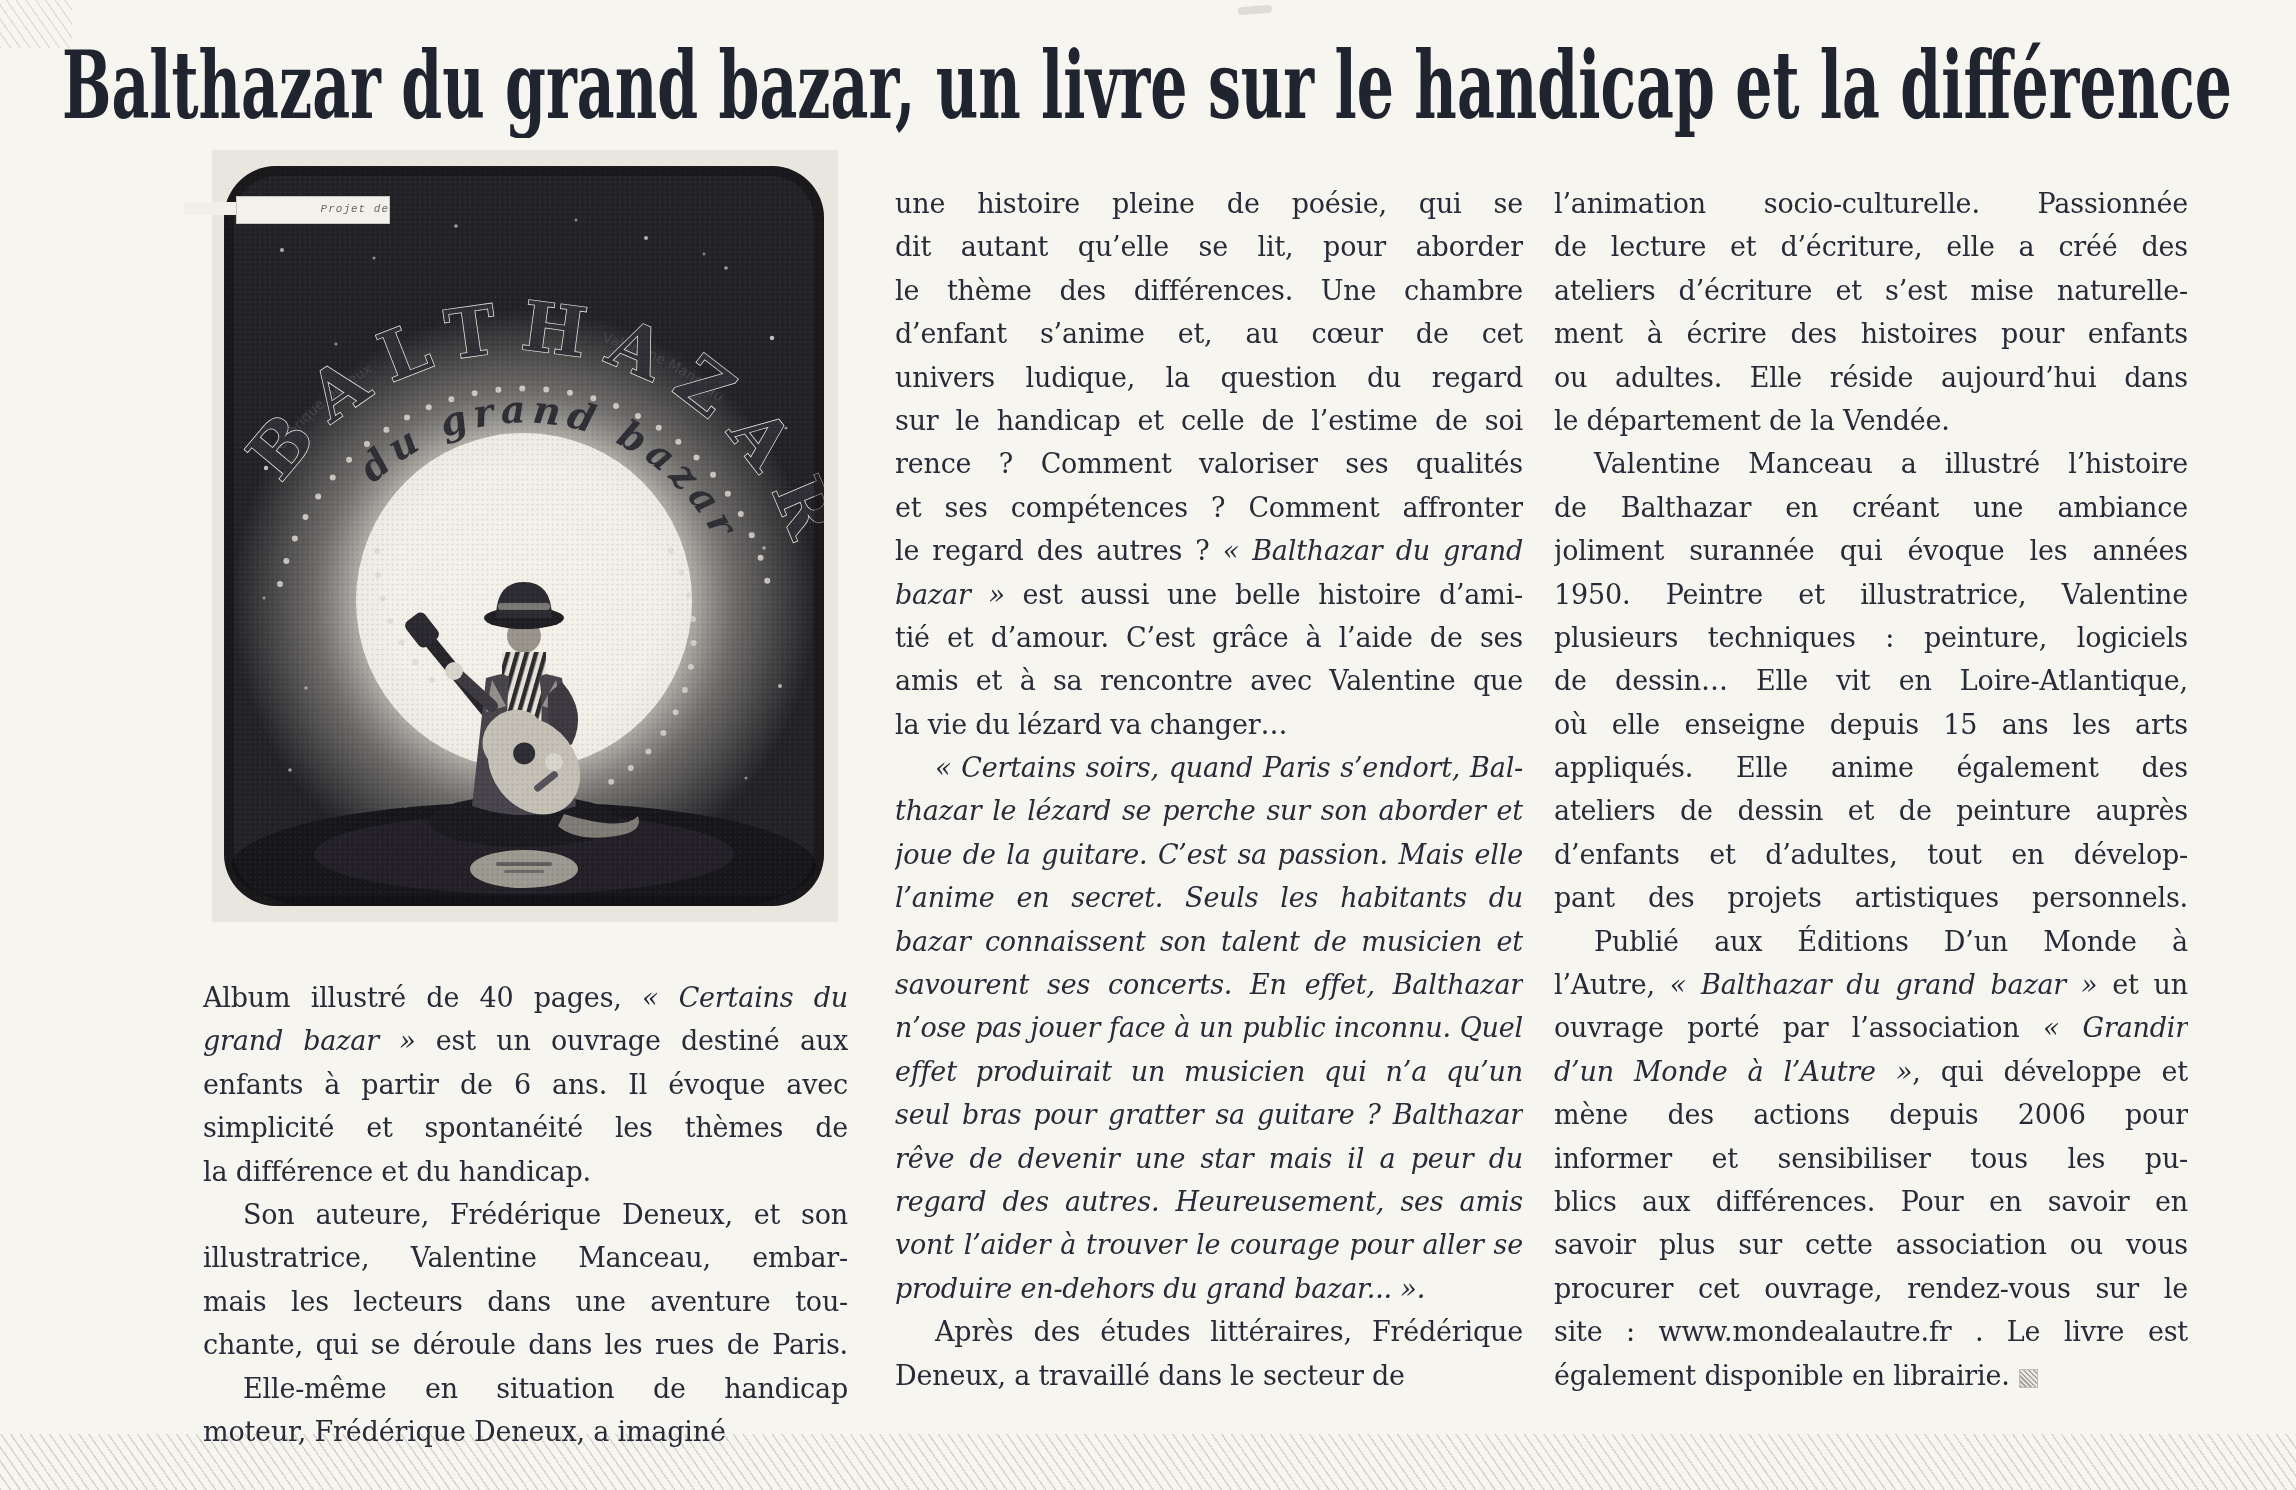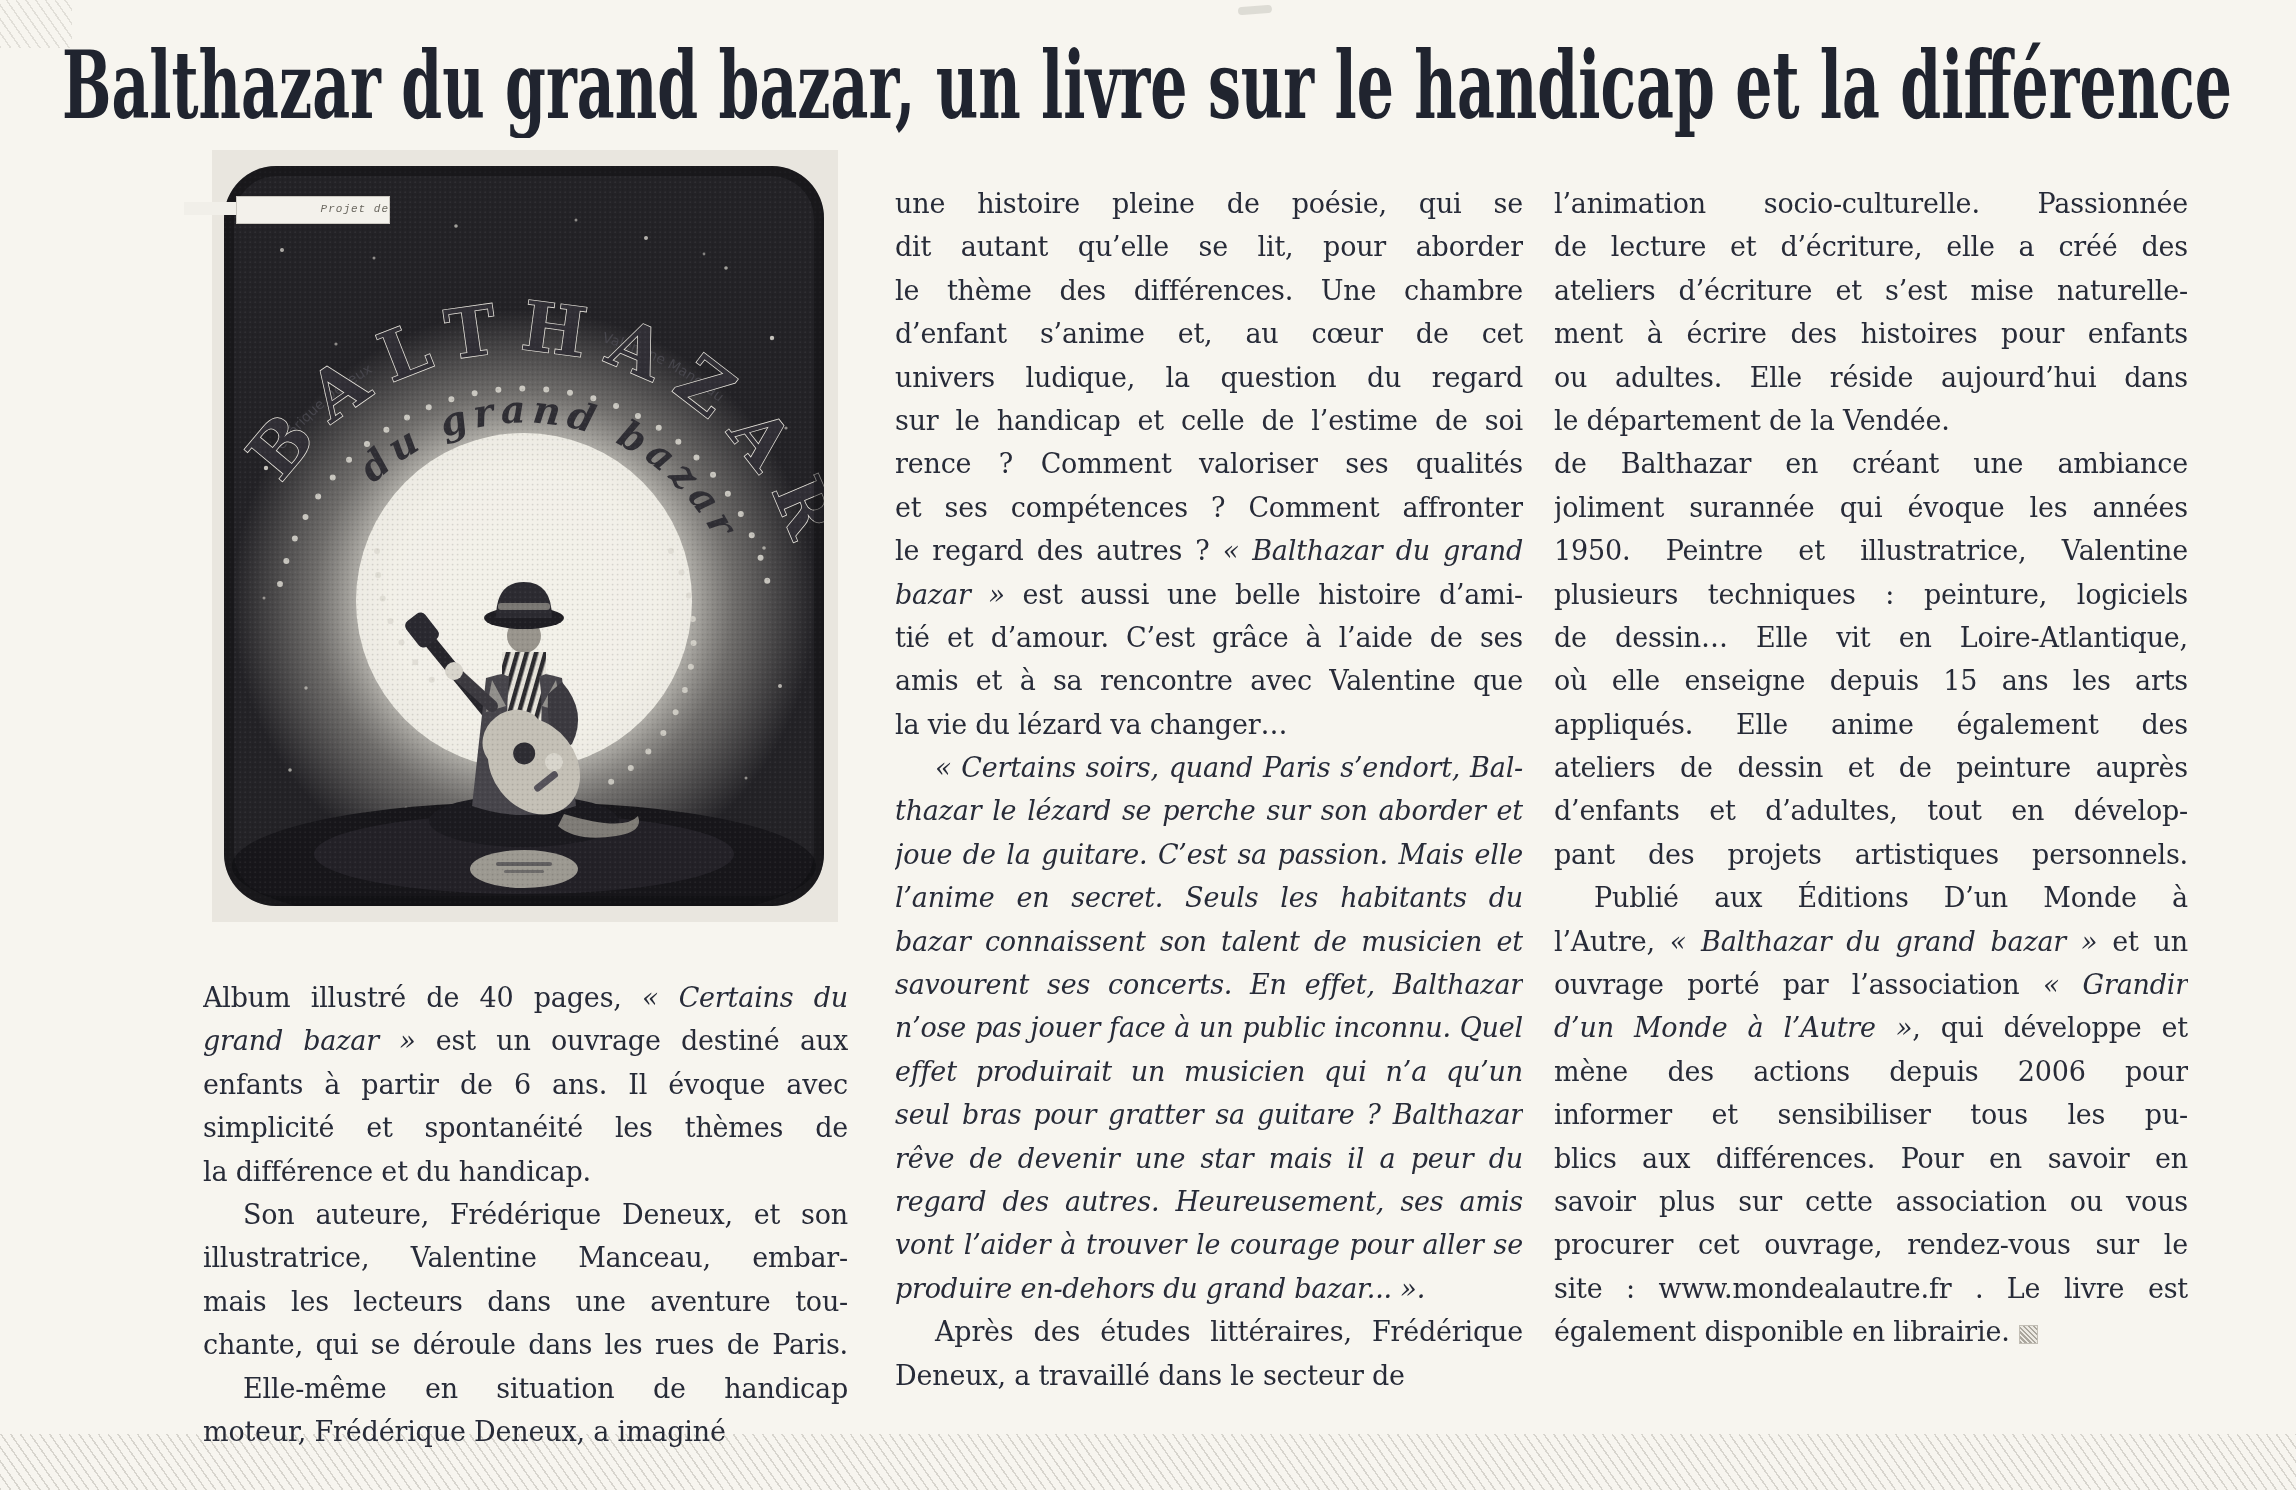--- a/index.html
+++ b/index.html
@@ -240,20 +240,21 @@
 <div class="col col-right">
     <div class="para">
       <div class="line">l’animation socio-culturelle. Passionnée</div>
       <div class="line">de lecture et d’écriture, elle a créé des</div>
       <div class="line">ateliers d’écriture et s’est mise naturelle-</div>
       <div class="line">ment à écrire des histoires pour enfants</div>
       <div class="line">ou adultes. Elle réside aujourd’hui dans</div>
       <div class="line short">le département de la Vendée.</div>
     </div>
     <div class="para">
+      <div class="line ind">Valentine Manceau a illustré l’histoire</div>
       <div class="line">de Balthazar en créant une ambiance</div>
       <div class="line">joliment surannée qui évoque les années</div>
       <div class="line">1950. Peintre et illustratrice, Valentine</div>
       <div class="line">plusieurs techniques : peinture, logiciels</div>
       <div class="line">de dessin… Elle vit en Loire-Atlantique,</div>
       <div class="line">où elle enseigne depuis 15 ans les arts</div>
       <div class="line">appliqués. Elle anime également des</div>
       <div class="line">ateliers de dessin et de peinture auprès</div>
       <div class="line">d’enfants et d’adultes, tout en dévelop-</div>
       <div class="line">pant des projets artistiques personnels.</div>

